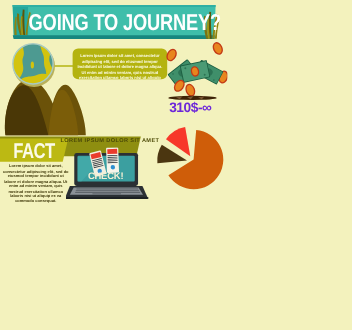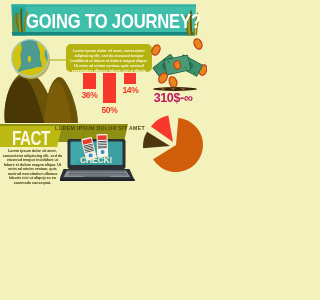--- a/index.html
+++ b/index.html
@@ -11,21 +11,21 @@
   .introbox{background:#b4b30f;border-radius:5px;overflow:hidden;}
   .introtxt{font-size:3.7px;line-height:5.1px;color:#fdfde8;text-align:center;font-weight:bold;
     padding:5px 4px 0 4px;font-family:"Liberation Sans",sans-serif;letter-spacing:0.02px;}
   .bar{background:#f7382a;}
   .fact-badge-text{font-size:19.5px;font-weight:bold;color:#fbfbe8;letter-spacing:-0.6px;
     font-family:"Liberation Sans",sans-serif;line-height:19.5px;transform:scaleX(0.78);transform-origin:0 0;}
   .fact-body{font-size:3.6px;line-height:4.5px;color:#3b3405;text-align:center;font-weight:bold;
     font-family:"Liberation Sans",sans-serif;letter-spacing:0.02px;}
   .fact-sub{font-size:5.1px;font-weight:bold;color:#4c4a07;letter-spacing:0.35px;
     font-family:"Liberation Sans",sans-serif;text-align:center;white-space:nowrap;}
-  .money-label{font-size:12.5px;font-weight:bold;color:#be185d;text-align:center;
+  .money-label{font-size:12.5px;font-weight:bold;color:#6d28d9;text-align:center;
     font-family:"Liberation Sans",sans-serif;letter-spacing:-0.4px;white-space:nowrap;}
   .barlabel{font-size:8.5px;font-weight:bold;color:#f0392b;text-align:center;
     font-family:"Liberation Sans",sans-serif;letter-spacing:-0.3px;}
   .banner-title{font-size:21px;font-weight:bold;color:#ffffff;letter-spacing:-0.2px;
     font-family:"Liberation Sans",sans-serif;line-height:20px;
     transform:scaleX(0.79);transform-origin:0 0;white-space:nowrap;}
 </style>
 </head>
 <body>
 
@@ -80,28 +80,20 @@
         <path d="M23,36 L25,38 L23,39 Z" fill="#d3c30e"></path>
       </g>
       <circle cx="30" cy="22" r="18.3" fill="none" stroke="#a9cbc3" stroke-width="1.3"></circle>
     </g>
   </svg>
 
   <div class="abs introbox" style="left:66px;top:44px;width:86px;height:28px;">
     <div class="introtxt">Lorem ipsum dolor sit amet, consectetur adipiscing elit, sed do eiusmod tempor incididunt ut labore et dolore magna aliqua. Ut enim ad minim veniam, quis nostrud exercitation ullamco laboris nisi ut aliquip ex ea commodo consequat.</div>
   </div>
 
-  <div class="abs" style="left:78px;top:70px;width:70px;height:46px;">
-    <div class="abs bar" style="left:5px;top:3px;width:13px;height:15.5px;"></div>
-    <div class="abs barlabel" style="left:1px;top:20px;width:21px;">36%</div>
-    <div class="abs bar" style="left:25px;top:3px;width:13px;height:30px;"></div>
-    <div class="abs barlabel" style="left:21px;top:34.5px;width:21px;">50%</div>
-    <div class="abs bar" style="left:46px;top:3px;width:12px;height:10.5px;"></div>
-    <div class="abs barlabel" style="left:42px;top:15px;width:21px;">14%</div>
-  </div>
 
   <svg class="abs" style="left:150px;top:38px;" width="57" height="52" viewBox="0 0 57 52">
     <g>
       <ellipse cx="6" cy="12" rx="4.3" ry="6" transform="rotate(28 6 12)" fill="#c33a16"></ellipse>
       <ellipse cx="6" cy="12" rx="3.1" ry="4.8" transform="rotate(28 6 12)" fill="#e8851e"></ellipse>
       <ellipse cx="48" cy="6" rx="4.3" ry="6" transform="rotate(-25 48 6)" fill="#c33a16"></ellipse>
       <ellipse cx="48" cy="6" rx="3.1" ry="4.8" transform="rotate(-25 48 6)" fill="#e8851e"></ellipse>
       <ellipse cx="53" cy="32" rx="4.3" ry="6" transform="rotate(18 53 32)" fill="#c33a16"></ellipse>
       <ellipse cx="53" cy="32" rx="3.1" ry="4.8" transform="rotate(18 53 32)" fill="#e8851e"></ellipse>
       <ellipse cx="23" cy="44" rx="4.3" ry="6" transform="rotate(-20 23 44)" fill="#c33a16"></ellipse>

